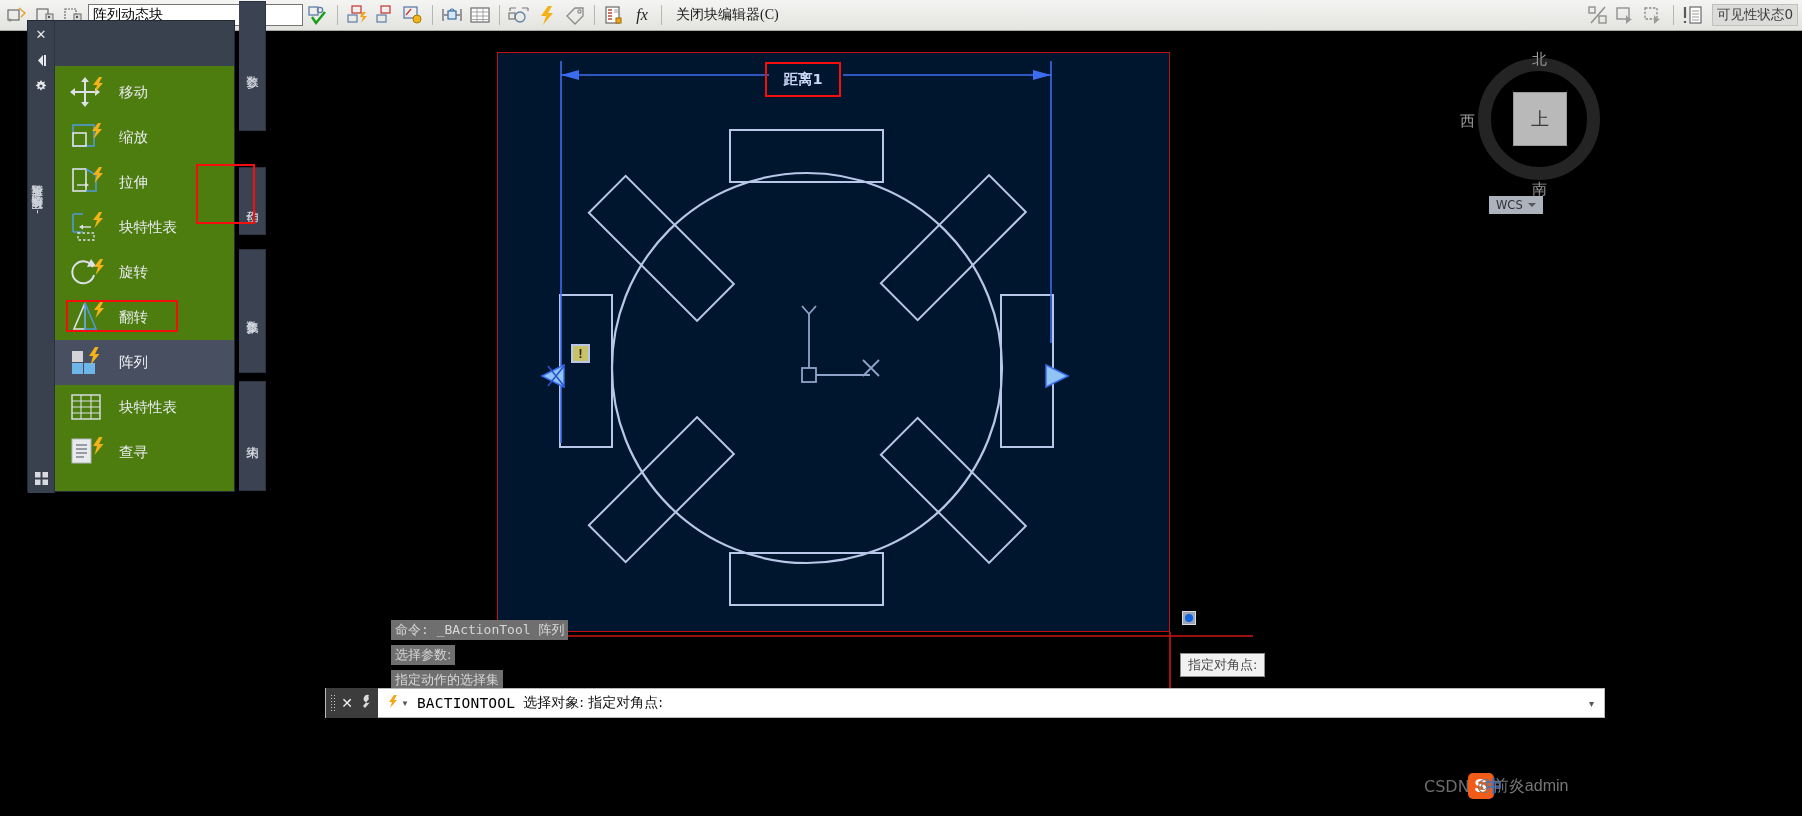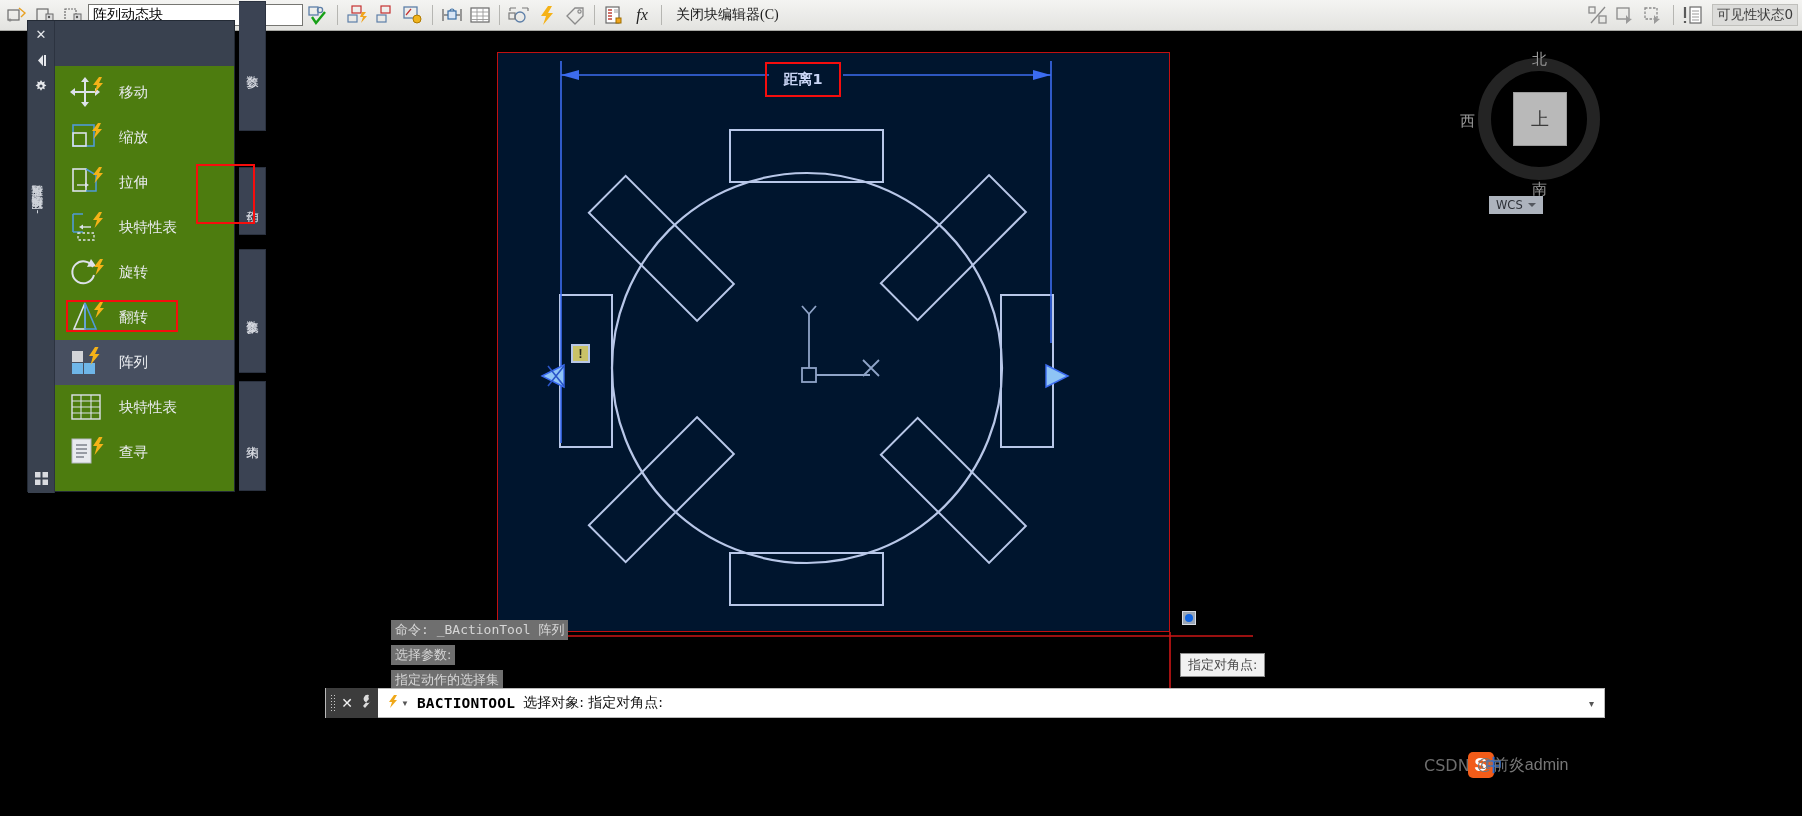--- a/index.html
+++ b/index.html
@@ -153,21 +153,21 @@
   .cmd-dots {
     width: 5px; height: 18px;
     background-image: radial-gradient(#c9c9c9 40%, transparent 41%);
     background-size: 3px 3px;
   }
   .cmd-x { color: #f2f2f2; font-size: 14px; line-height: 1; }
   .cmd-wrench { color: #dcdcdc; font-size: 14px; }
   .cmd-spark { color: #f0a818; font-size: 12px; margin: 0 3px 0 9px; }
   .cmd-caret { color: #555; font-size: 8px; margin-right: 8px; }
   .cmd-name {
-    font-size: 14.5px; color: #000; font-weight: bold;
+    font-size: 14.5px; color: #000; font-weight: normal;
     font-family: "DejaVu Sans Mono", monospace; letter-spacing: .2px; text-align: right;
   }
   .cmd-prompt { font-size: 14px; color: #111; font-family:"DejaVu Sans", sans-serif; margin-left: 8px;}
   .cmd-right-caret { margin-left: auto; margin-right: 10px; color: #555; font-size: 10px; }
 
   
   .viewcube { position: absolute; left: 1448px; top: 40px; width: 170px; height: 180px; }
   .vc-ring {
     position: absolute; left: 30px; top: 18px; width: 122px; height: 122px;
     border: 13px solid #242424; border-radius: 50%;
@@ -185,21 +185,21 @@
   .wcs-btn {
     position: absolute; left: 1489px; top: 196px;
     background: #adb3bd; color: #2e3138; font-size: 11.5px;
     padding: 2px 7px; display: flex; align-items: center; gap: 5px;
     font-family:"DejaVu Sans", sans-serif;
   }
   .wcs-btn i { border: 4px solid transparent; border-top-color: #54585f; display: block; margin-top:3px;}
 
   
   .watermark {
-    position: absolute; left: 1424px; top: 747px; width: 376px; height: 36px;
+    position: absolute; left: 1424px; top: 768px; width: 376px; height: 36px;
     display: flex; align-items: center; gap: 4px;
   }
   .wm-txt { font-size: 16px; color: #6d6d6d; font-family:"DejaVu Sans", sans-serif; }
   .wm-s {
     width: 26px; height: 26px; background: #f25c19; border-radius: 5px;
     color: #fff; font-size: 19px; font-weight: bold;
     display:flex; align-items:center; justify-content:center; margin-left:-6px;
   }
   .wm-blue { color: #2f6fd0; font-size: 17px; font-weight: bold; margin-left:-12px; }
   .wm-fade { color: #777; font-size: 16px; margin-left: -30px; }

